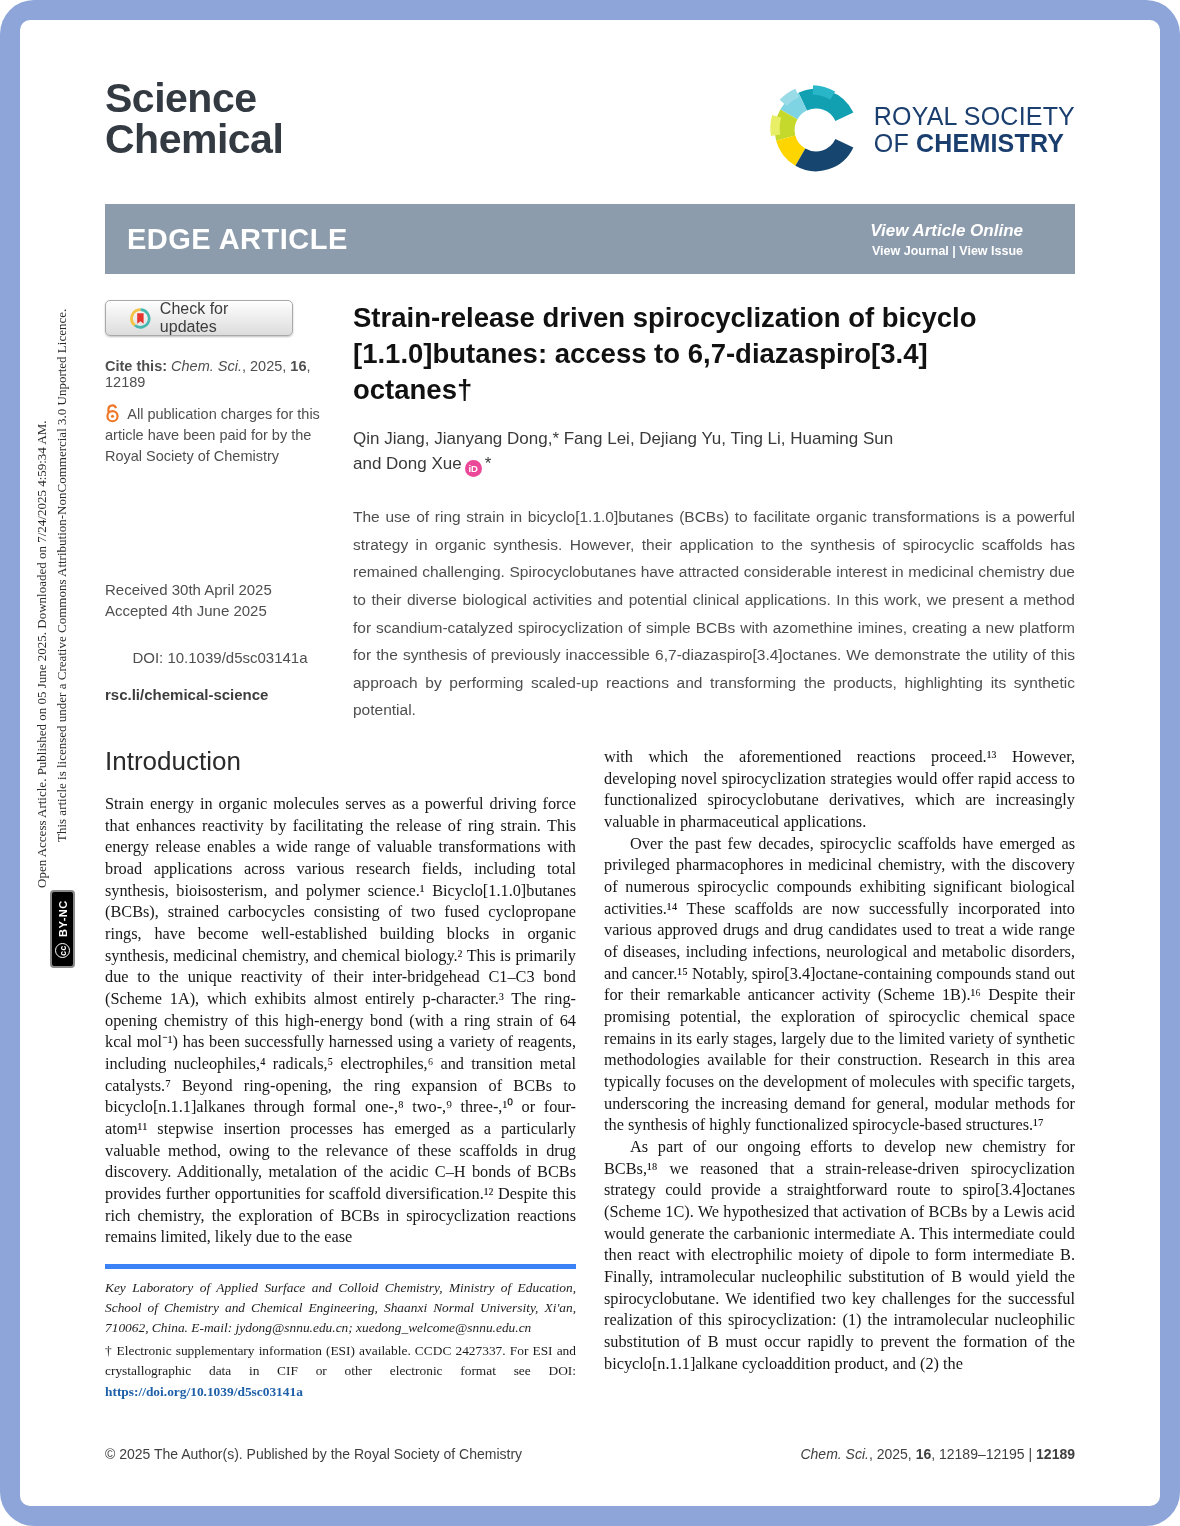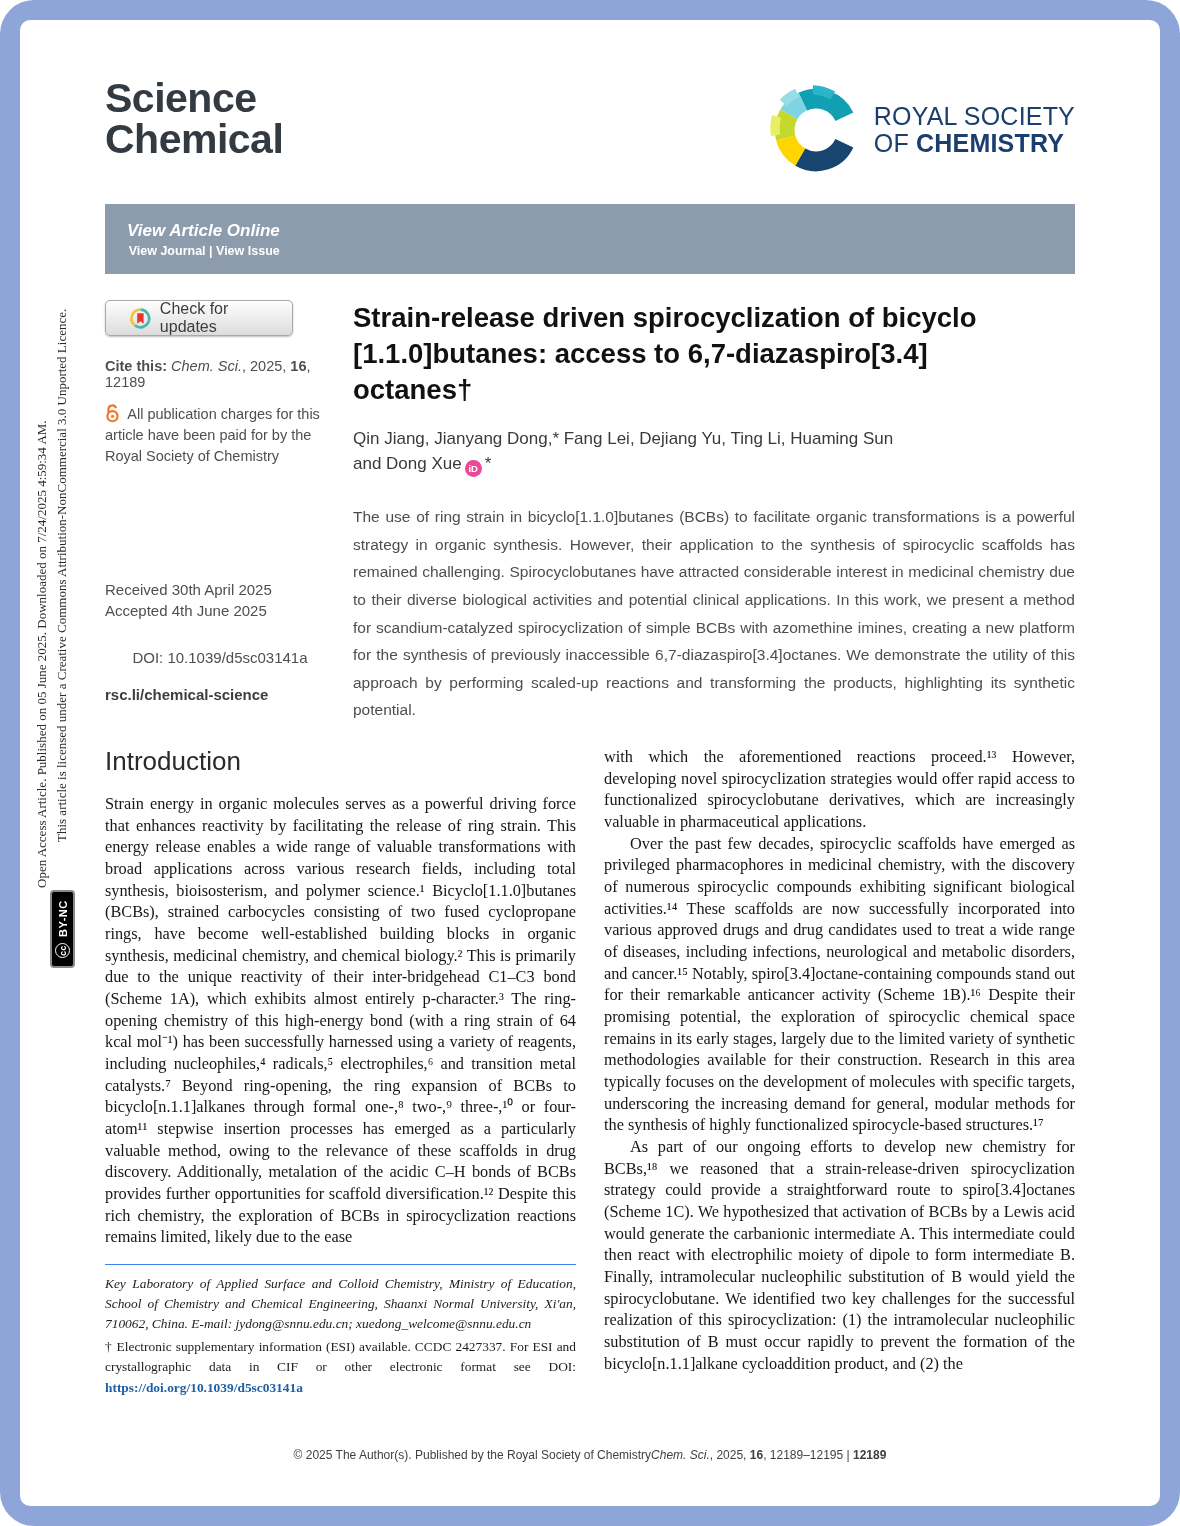--- a/index.html
+++ b/index.html
@@ -55,29 +55,29 @@
   .orcid { display:inline-flex; align-items:center; justify-content:center; width:17px; height:17px; border-radius:50%;
            background:#ec4899; color:#fff; font-size:9.5px; font-weight:700; vertical-align:-3px; margin:4px 3px; cursor:pointer; }
   .abstract { margin-top:22px; font-size:15.5px; color:#4e4e4e; line-height:1.78; text-align:justify; }
 
   
   .columns { margin-top:22px; display:grid; grid-template-columns:1fr 1fr; column-gap:28px; }
   .intro-heading { font-size:26px; font-weight:500; color:#2a2a2a; margin-bottom:16px; }
   .serif { font-family:"Liberation Serif", serif; font-size:16.3px; color:#161616; line-height:1.33; text-align:justify; }
   .serif p.indent { text-indent:1.6em; }
   .serif p + p { margin-top:0; }
-  .footnote { margin-top:16px; border-top:1px solid #3b82f6; padding-top:9px;
+  .footnote { margin-top:16px; border-top:5px solid #3b82f6; padding-top:9px;
               font-family:"Liberation Serif", serif; font-size:13.4px; line-height:1.5; color:#1c1c1c; text-align:justify; }
   .footnote .aff { font-style:italic; }
   .footnote .esi { margin-top:3px; }
   .footnote .esi-link { color:#1d5fa8; font-weight:700; cursor:pointer; }
 
   
-  .page-footer { position:absolute; left:85px; right:85px; bottom:44px; display:flex; justify-content:center;
-                 font-size:12px; color:#3f3f3f; }
+  .page-footer { position:absolute; left:85px; right:85px; bottom:44px; display:flex; justify-content:space-between;
+                 font-size:14px; color:#3f3f3f; }
   .page-footer .i { font-style:italic; }
   .page-footer .b { font-weight:700; }
 </style>
 </head>
 <body>
 
 <div class="frame">
   <div class="sheet">
 
     <div class="rot" id="rot1">Open Access Article. Published on 05 June 2025. Downloaded on 7/24/2025 4:59:34 AM.</div>
@@ -107,20 +107,21 @@
             <path d="M 7.3 51 A 39 39 0 0 1 8.3 33" fill="none" stroke="#e8ef67" stroke-width="9"></path>
           </svg>
           <div class="rsc-text">
             <div>ROYAL SOCIETY</div>
             <div><span>OF </span><span class="bold">CHEMISTRY</span></div>
           </div>
         </div>
       </div>
 
       <div class="banner">
+        <div class="banner-label">EDGE ARTICLE</div>
         <div class="banner-right">
           <div class="vao">View Article Online</div>
           <div class="vlinks">
             <span>View Journal</span><span> | </span><span>View Issue</span>
           </div>
         </div>
       </div>
 
       <div class="article-head">
         <div>

